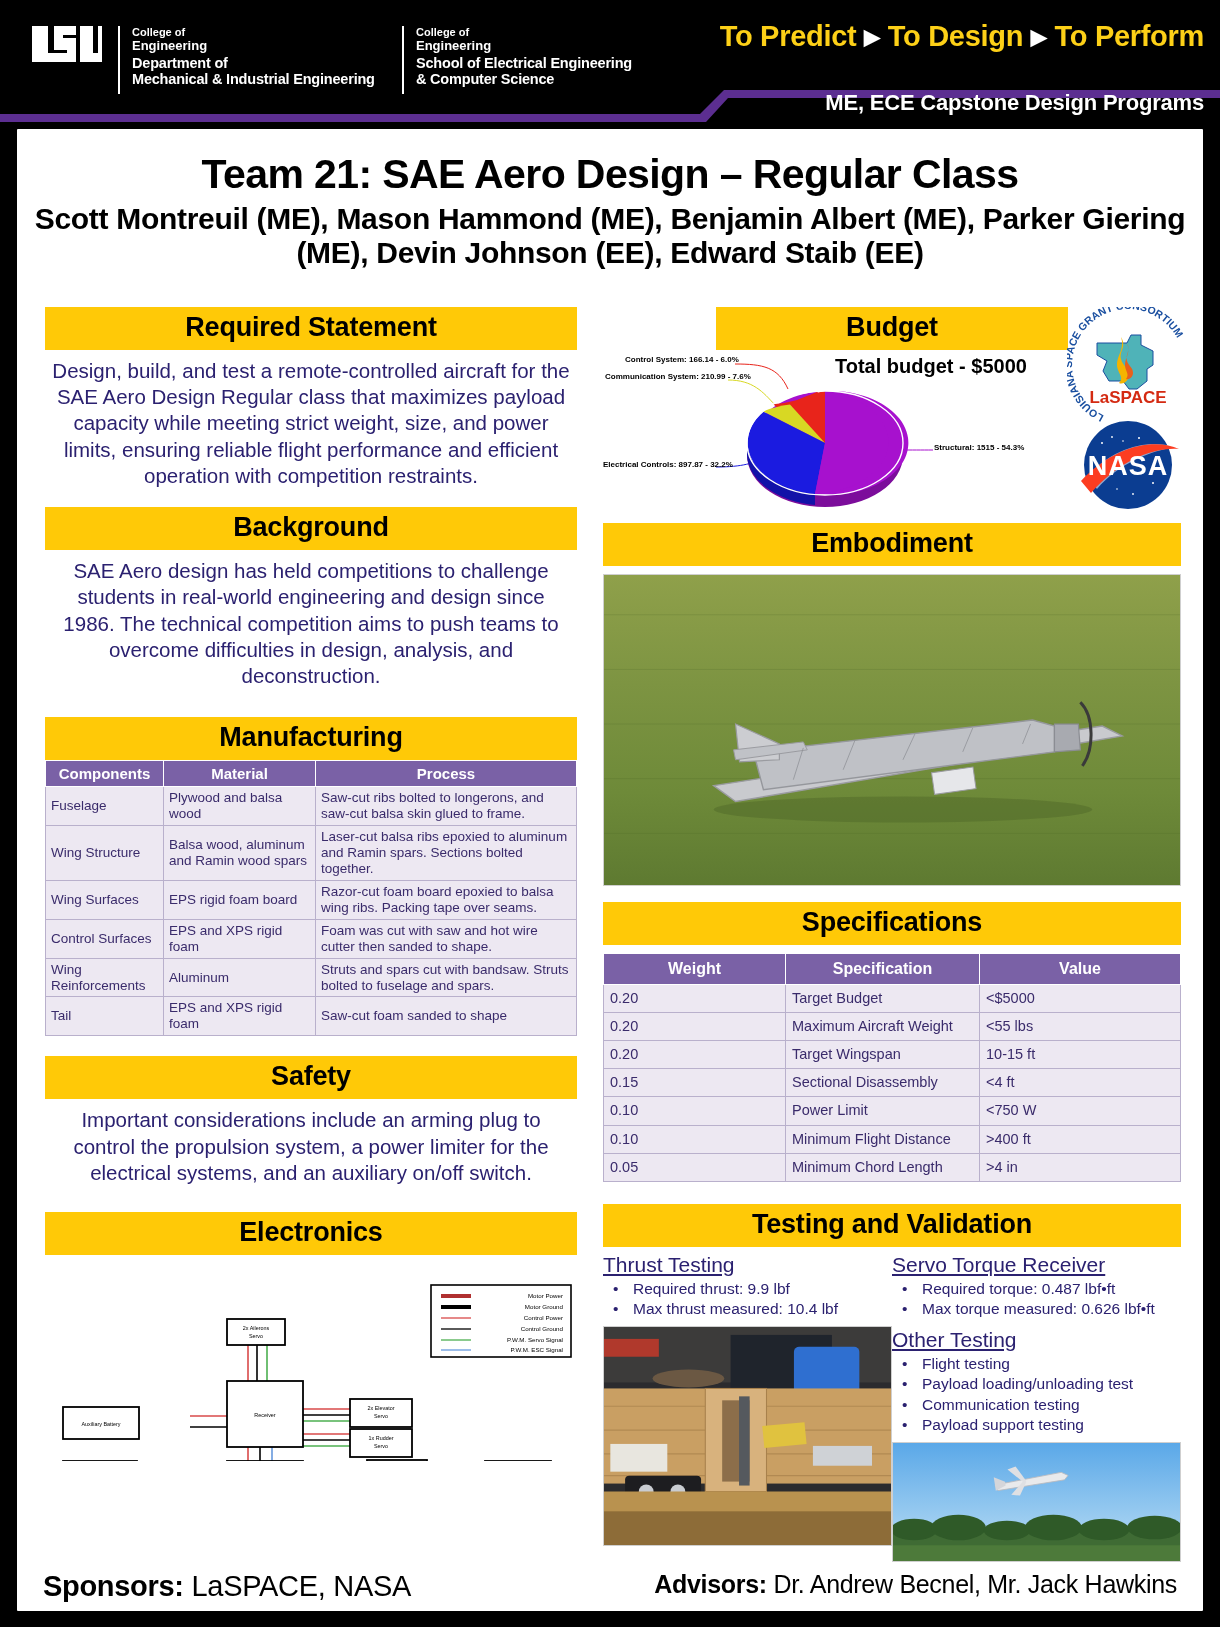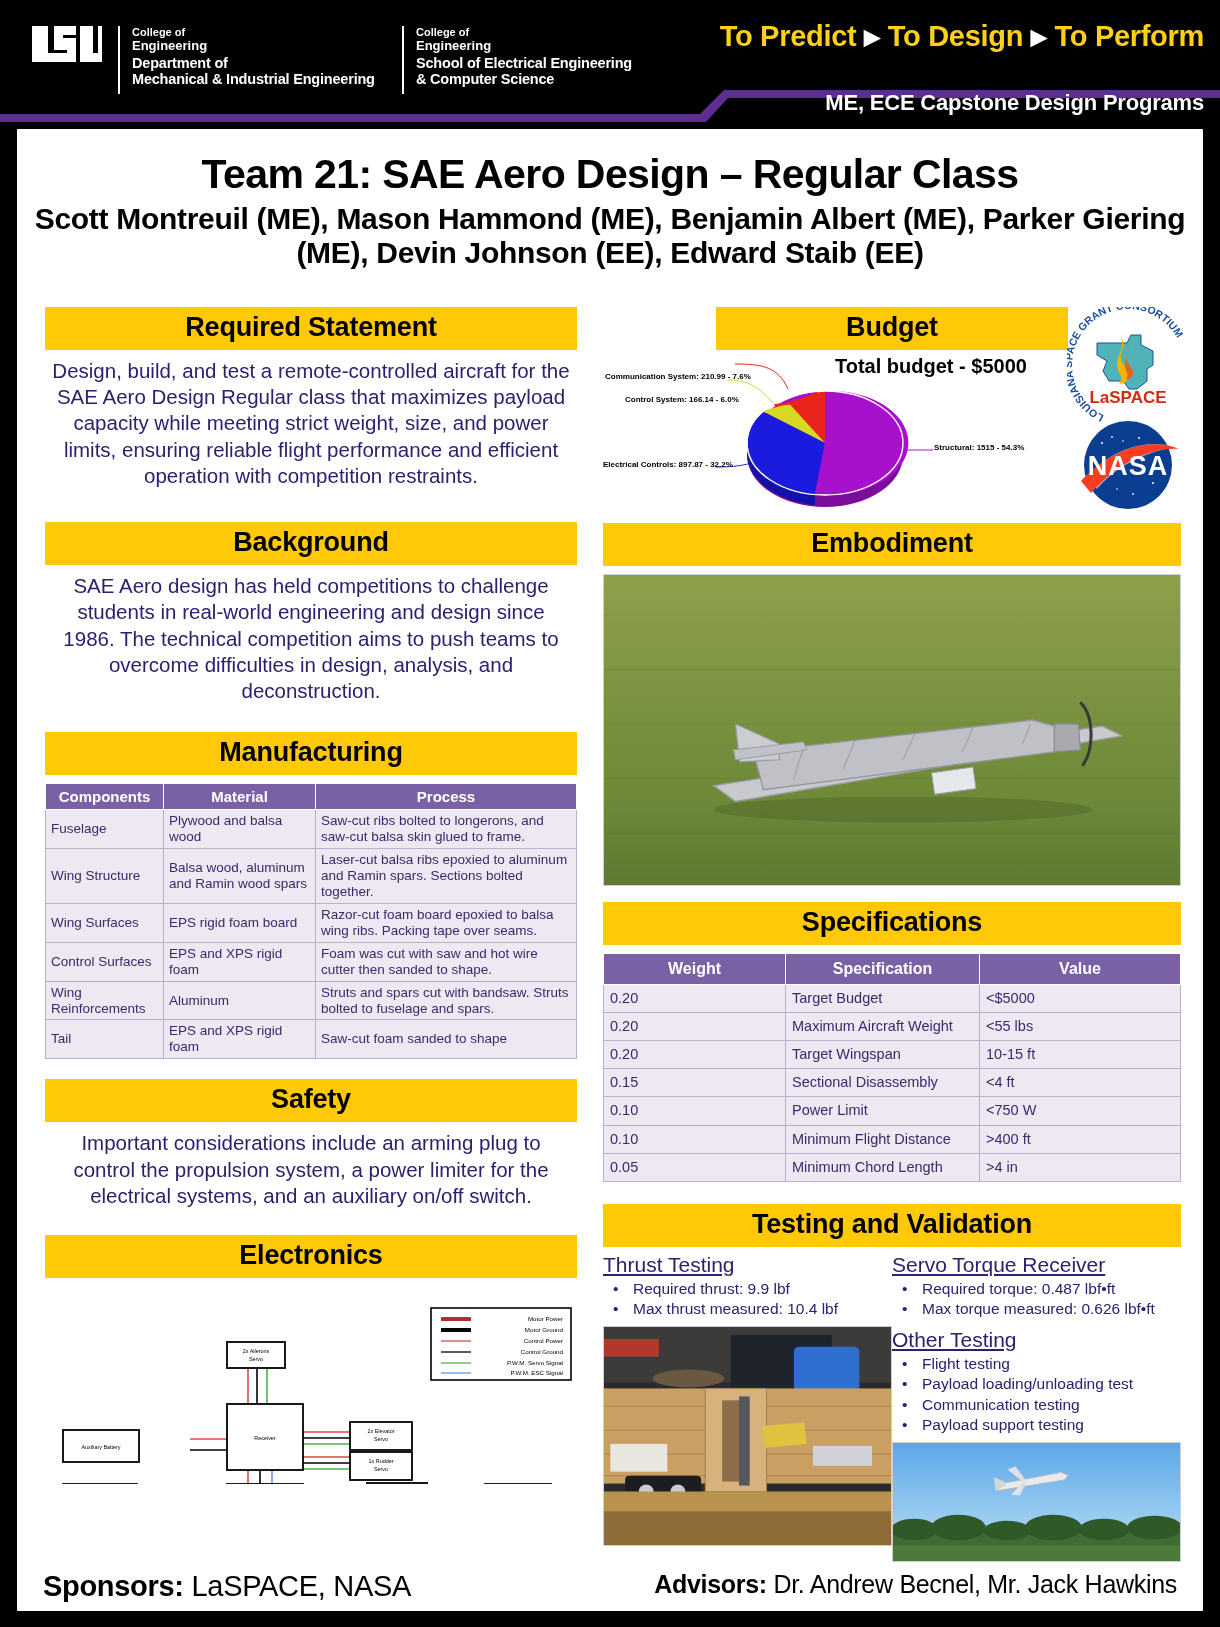--- a/index.html
+++ b/index.html
@@ -132,25 +132,25 @@
 <div class="poster">
 
   <div class="title">Team 21: SAE Aero Design – Regular Class</div>
   <div class="authors">Scott Montreuil (ME), Mason Hammond (ME), Benjamin Albert (ME), Parker Giering (ME), Devin Johnson (EE), Edward Staib (EE)</div>
 
   <div class="col-left">
 
     <div class="band">Required Statement</div>
     <div class="body-txt">Design, build, and test a remote-controlled aircraft for the SAE Aero Design Regular class that maximizes payload capacity while meeting strict weight, size, and power limits, ensuring reliable flight performance and efficient operation with competition restraints.</div>
 
-    <div class="band" style="margin-top:27px;">Background</div>
+    <div class="band" style="margin-top:12px;">Background</div>
     <div class="body-txt">SAE Aero design has held competitions to challenge students in real-world engineering and design since 1986. The technical competition aims to push teams to overcome difficulties in design, analysis, and deconstruction.</div>
 
     <div class="band" style="margin-top:22px;">Manufacturing</div>
-    <table class="mfg" style="margin-top:8px;">
+    <table class="mfg" style="">
       <thead>
           <tr>
         <th>Components</th>
         <th>Material</th>
         <th>Process</th>
       </tr>
         </thead>
       <tbody>
         <tr>
           <td>Fuselage</td>
@@ -302,21 +302,21 @@
             <path d="M0 0 L0 -52 A78 52 0 1 1 -7.6 -51.4 Z" fill="#A711CE"></path>
             <path d="M0 0 L-7.6 -51.4 A78 52 0 0 1 -52 -38.8 Z" fill="#E8241B" transform="rotate(0)"></path>
             <path d="M0 0 L0 -52 A78 52 0 0 0 -35 -38.5 Z" fill="#E8241B"></path>
             <path d="M0 0 L-35 -38.5 A78 52 0 0 0 -62 -31.5 Z" fill="#D8D823"></path>
             <path d="M0 0 L-62 -31.5 A78 52 0 0 0 -10 51.0 Z" fill="#1B1BE0"></path>
             <path d="M0 0 L-10 51.0 A78 52 0 0 0 0 -52 Z" fill="#A711CE"></path>
             <ellipse cx="0" cy="0" rx="78" ry="52" fill="none" stroke="#fff" stroke-width="1.4"></ellipse>
           </g>
         </svg>
 
-        <div class="pie-lbl" style="left:22px; top:8px;margin-top:40px;">Control System: 166.14 - 6.0%</div>
+        <div class="pie-lbl" style="left:22px; top:8px;">Control System: 166.14 - 6.0%</div>
         <div class="pie-lbl" style="left:2px;  top:25px;">Communication System: 210.99 - 7.6%</div>
         <div class="pie-lbl" style="left:0px;  top:113px;">Electrical Controls: 897.87 - 32.2%</div>
         <div class="pie-lbl" style="left:331px;top:96px;">Structural: 1515 - 54.3%</div>
       </div>
 
       <div class="logos">
         <svg width="122" height="205" viewBox="0 0 122 205">
 
           <g>
             <circle cx="61" cy="58" r="52" fill="#fff"></circle>

